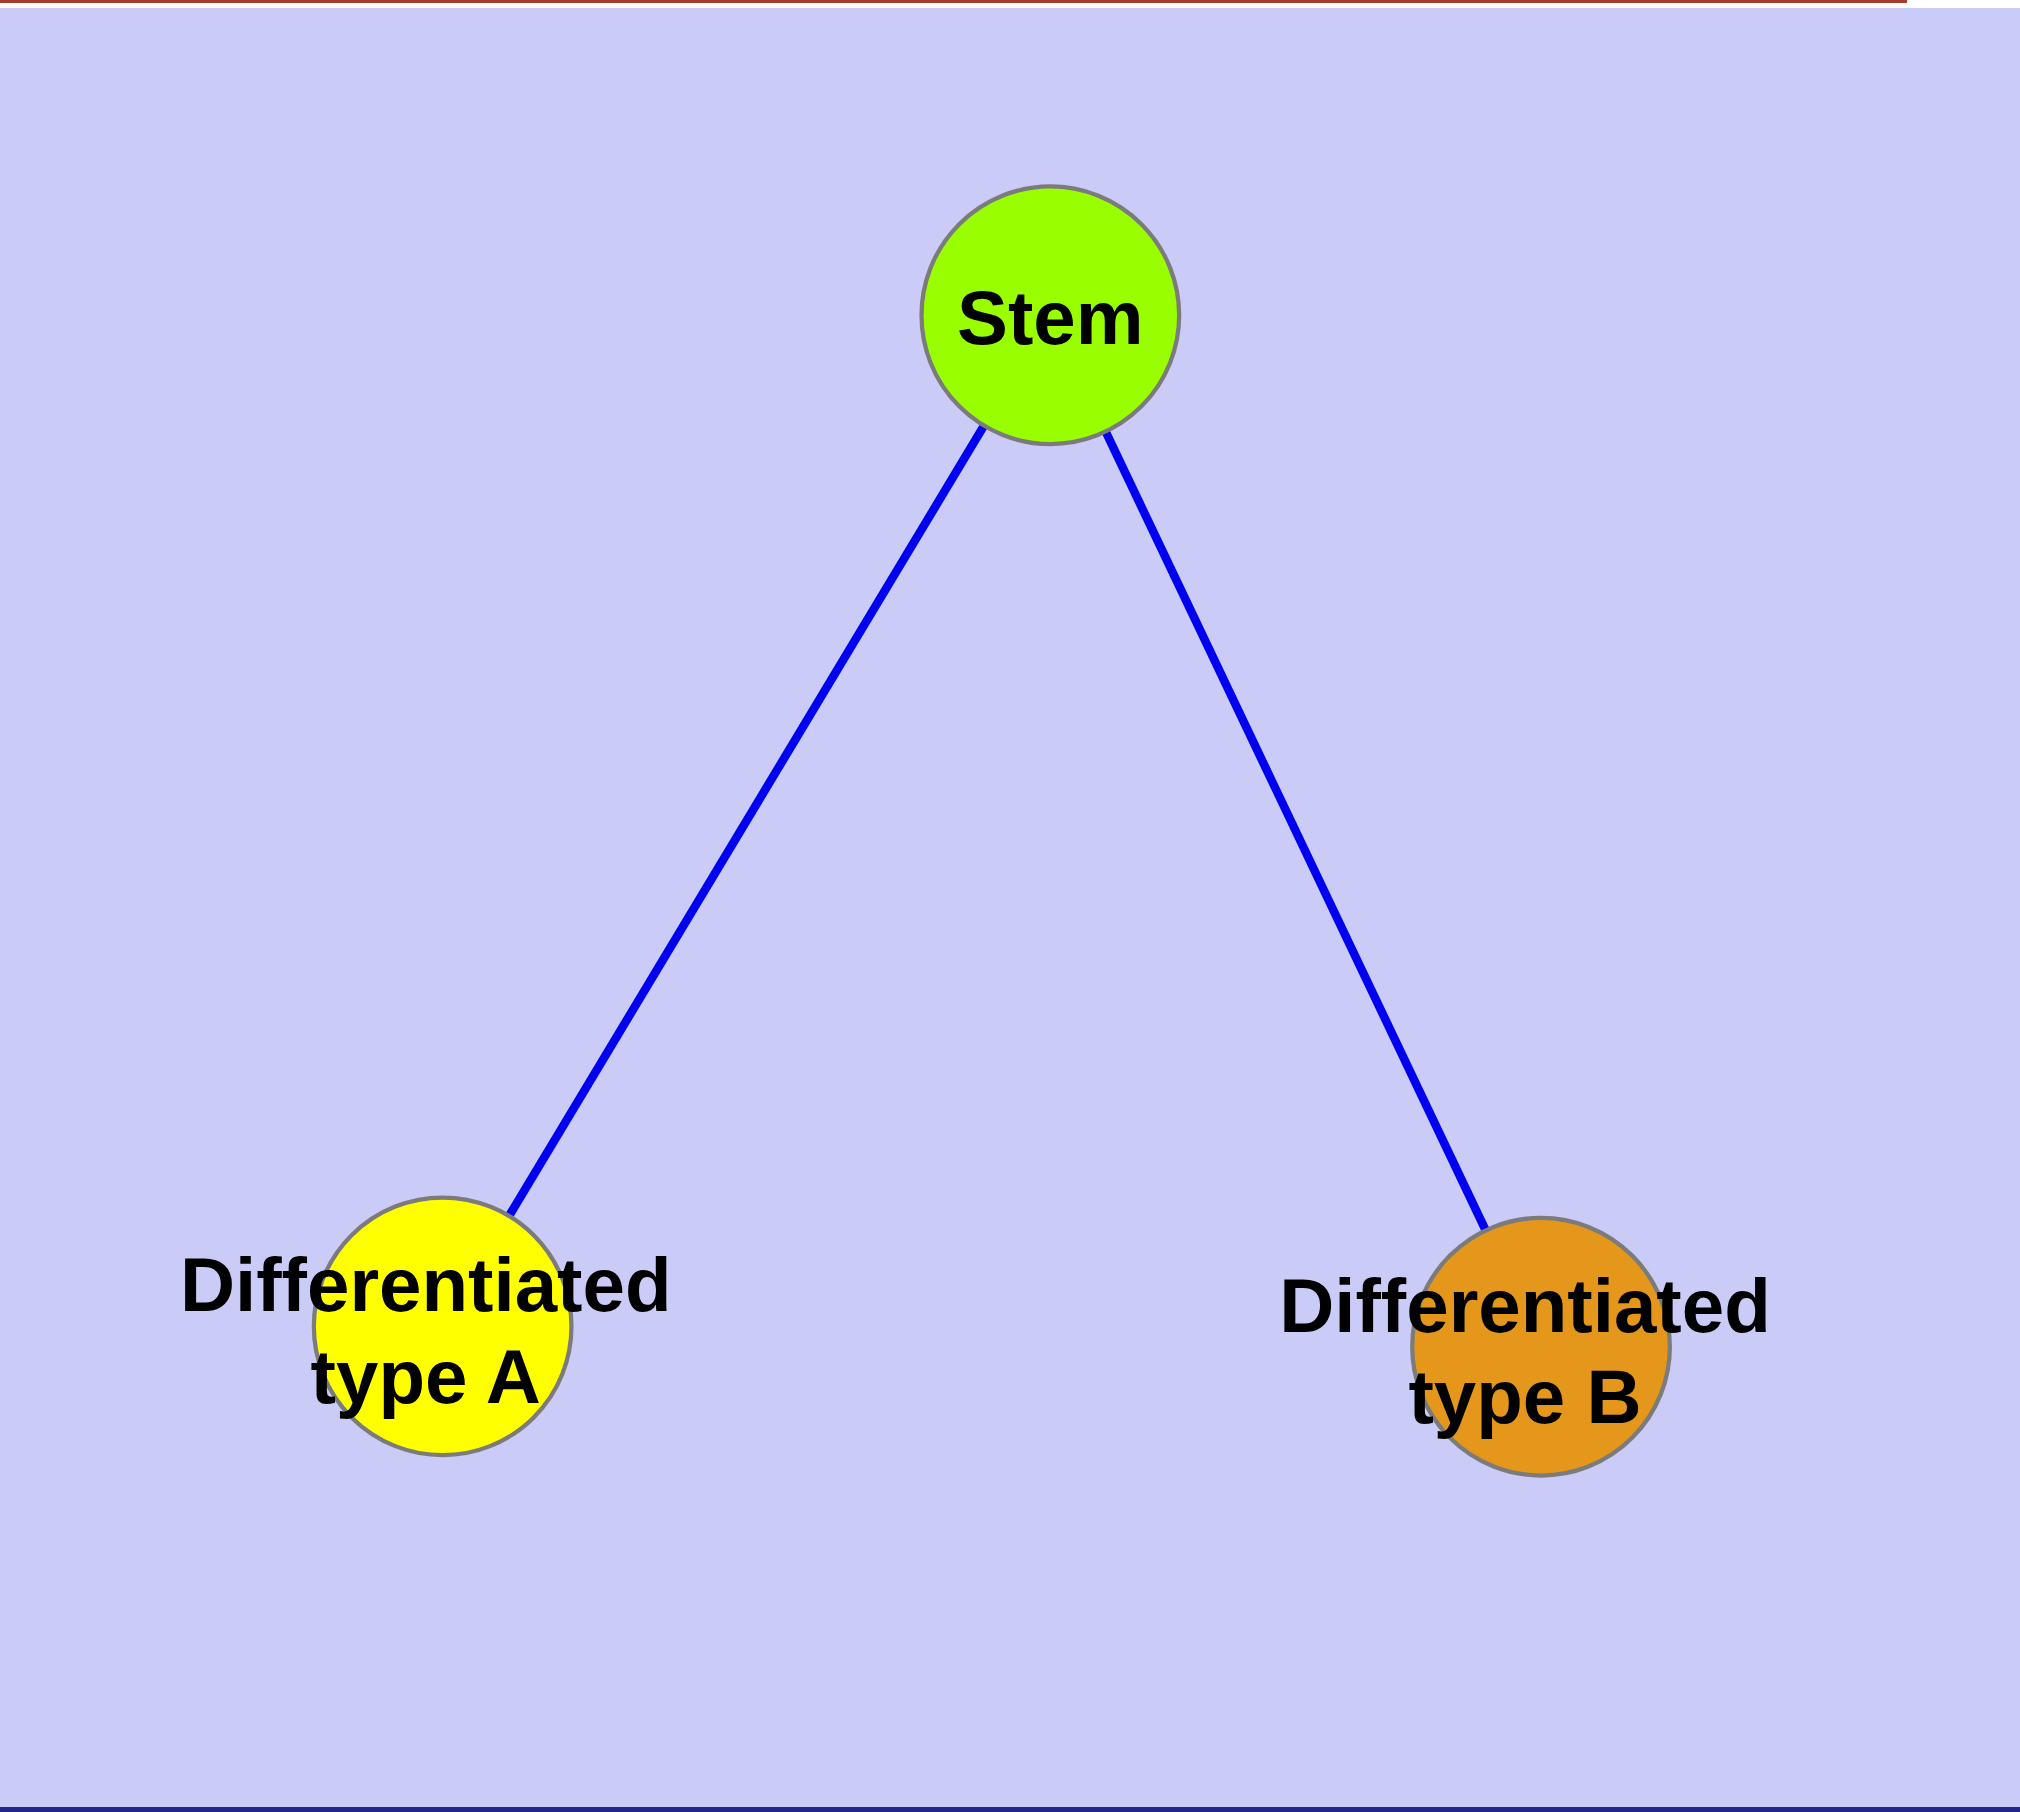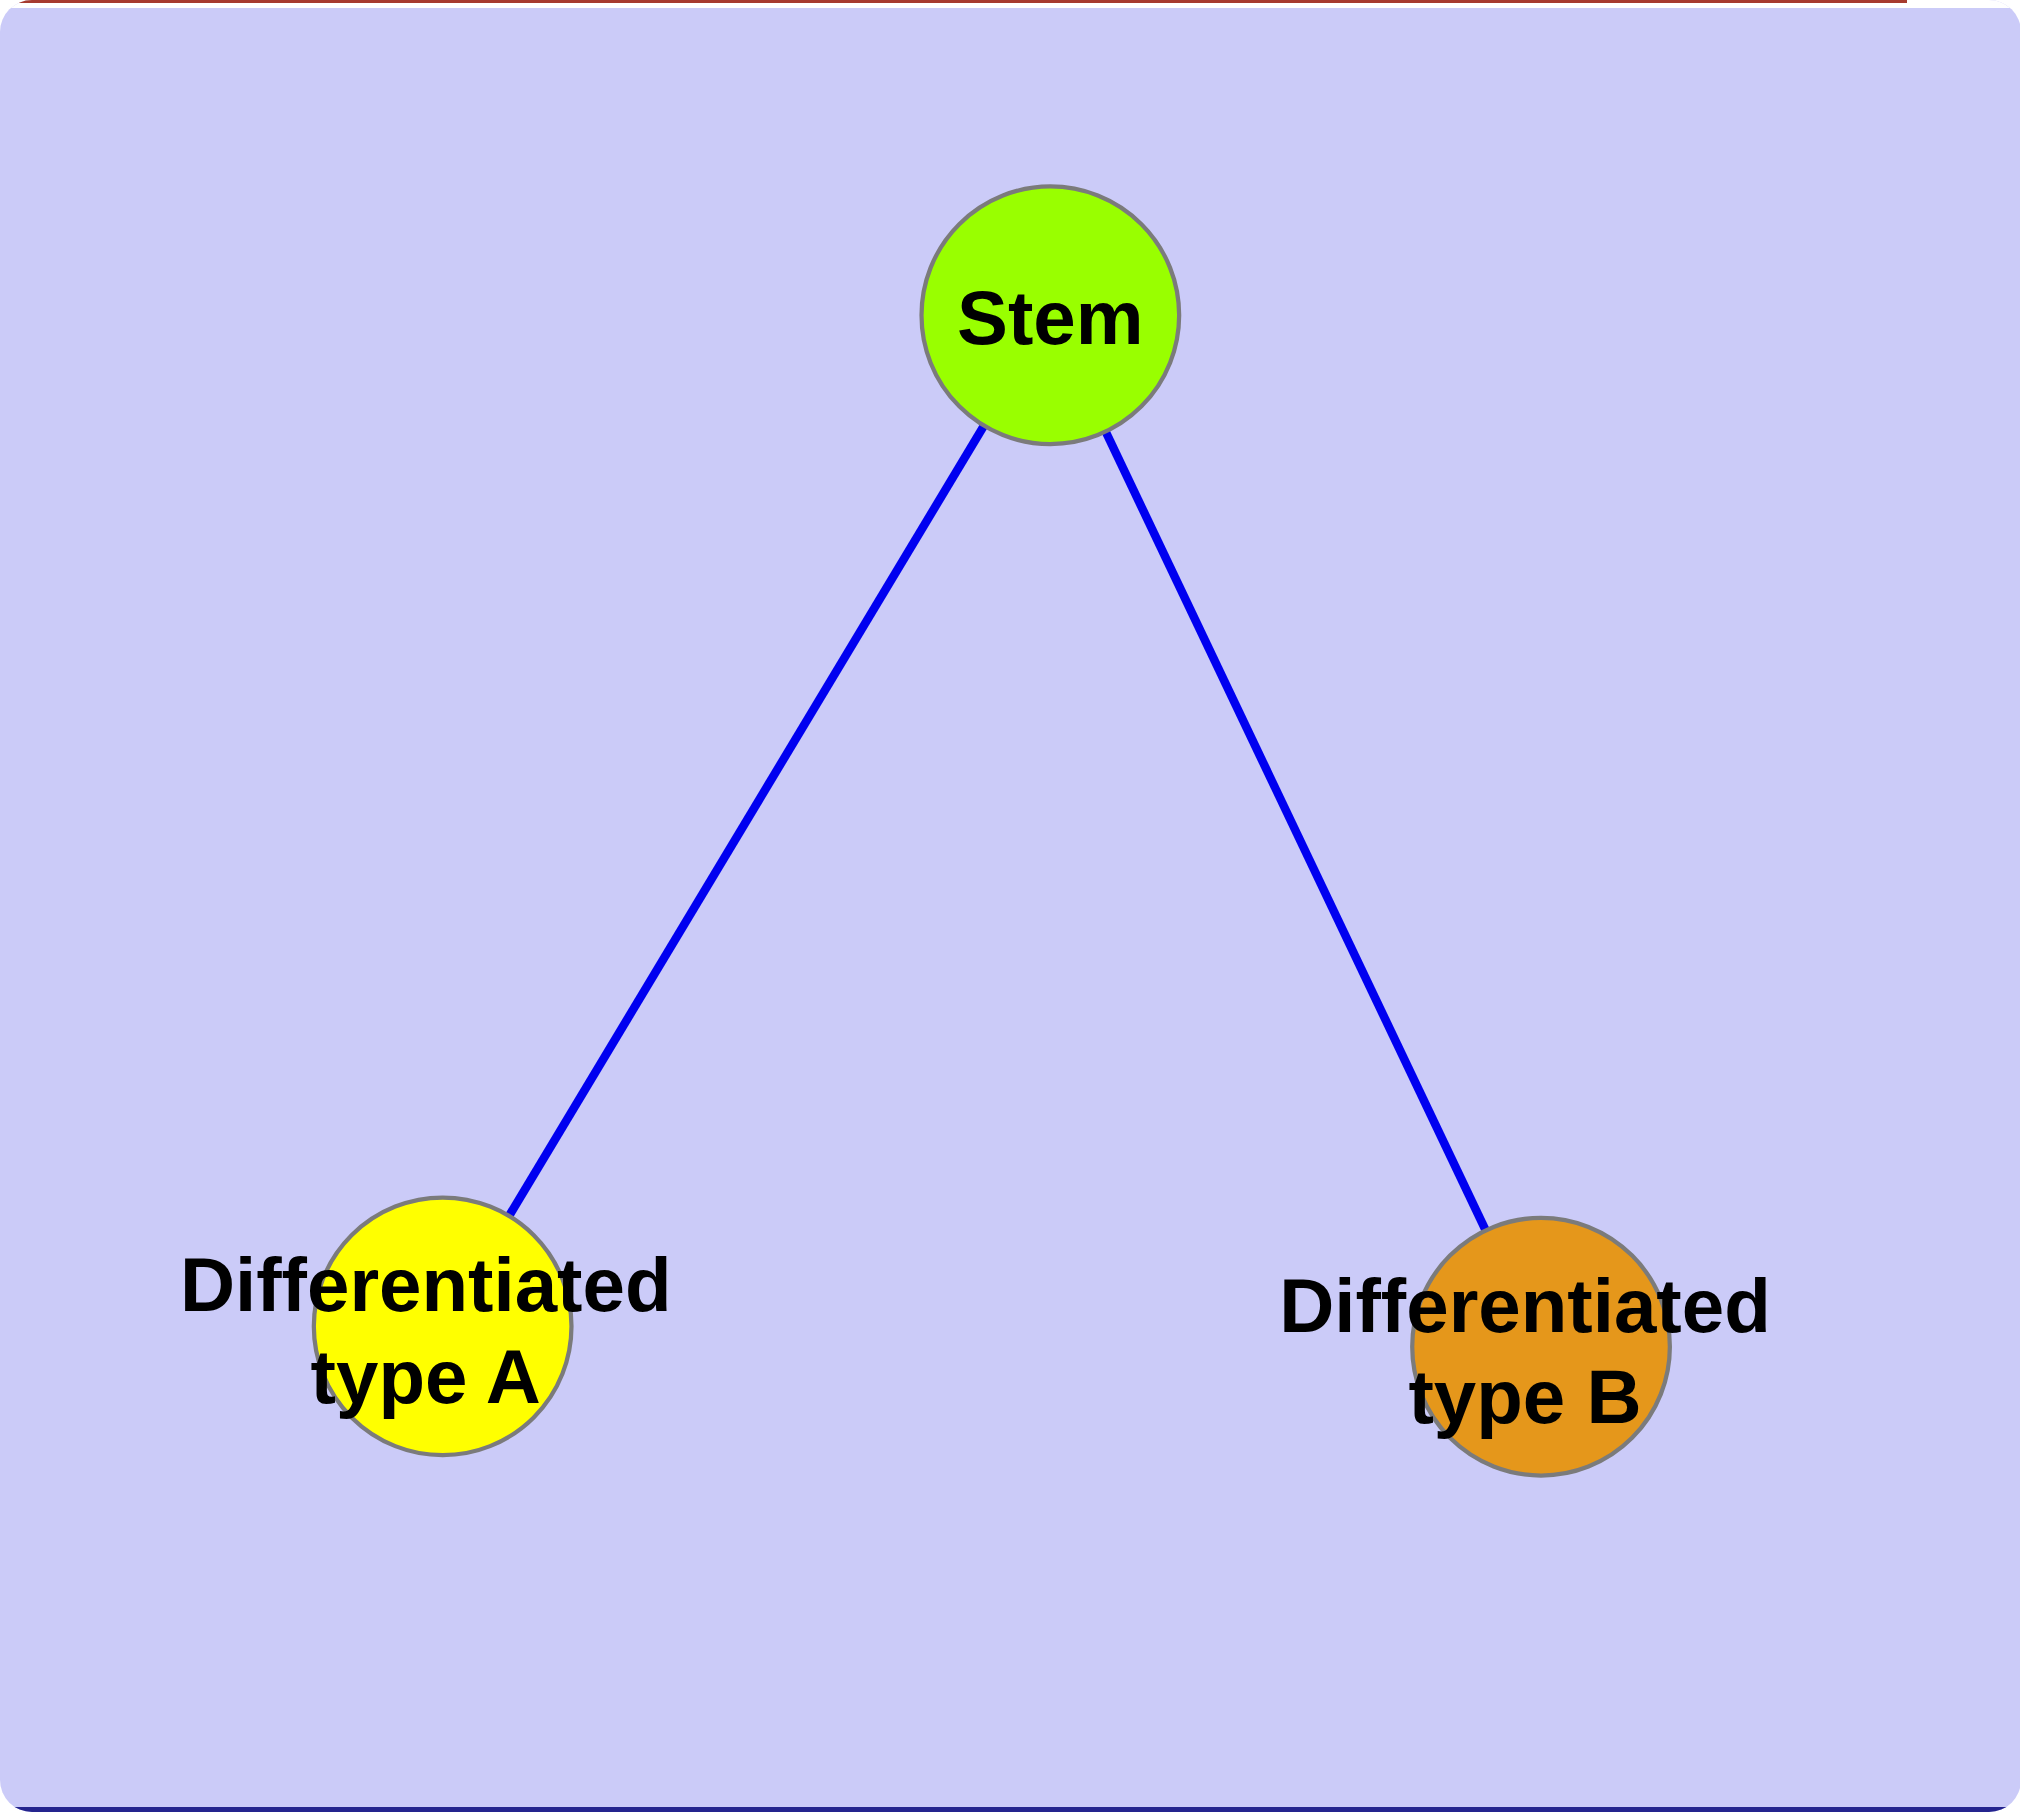--- a/index.html
+++ b/index.html
@@ -24,21 +24,21 @@
   .top-stripe {
     position: absolute; top: 0; left: 0;
   }
   .bottom-stripe {
     position: absolute; bottom: 0; left: 0; right: 0;
   }
 </style>
 </head>
 <body>
 
-<div class="page" style="width: 2021px; height: 1812px; background: rgb(203, 203, 248); border-radius: 32px;">
+<div class="page" style="width: 2021px; height: 1812px; background: rgb(203, 203, 248);">
   <svg class="graph" id="graph-svg" xmlns="http://www.w3.org/2000/svg" width="2021" height="1812" viewBox="0 0 2384 2138">
       <line x1="1239" y1="372" x2="522" y2="1565" stroke="#0000F0" stroke-width="10"></line>
       <line x1="1239" y1="372" x2="1818" y2="1589" stroke="#0000F0" stroke-width="10"></line>
       <circle cx="1239" cy="372" r="152" fill="#99FF00" stroke="#7B7B7B" stroke-width="5"></circle>
       <text text-anchor="middle" font-size="90" fill="#000000"><tspan x="1239" y="405.3">Stem</tspan></text>
       <circle cx="522" cy="1565" r="152" fill="#FFFF00" stroke="#7B7B7B" stroke-width="5"></circle>
       <text text-anchor="middle" font-size="90" fill="#000000"><tspan x="502" y="1547.3">Differentiated</tspan><tspan x="502" y="1655.3">type A</tspan></text>
       <circle cx="1818" cy="1589" r="152" fill="#E5971B" stroke="#7B7B7B" stroke-width="5"></circle>
       <text text-anchor="middle" font-size="90" fill="#000000"><tspan x="1799" y="1571.3">Differentiated</tspan><tspan x="1799" y="1679.3">type B</tspan></text>
     </svg>

